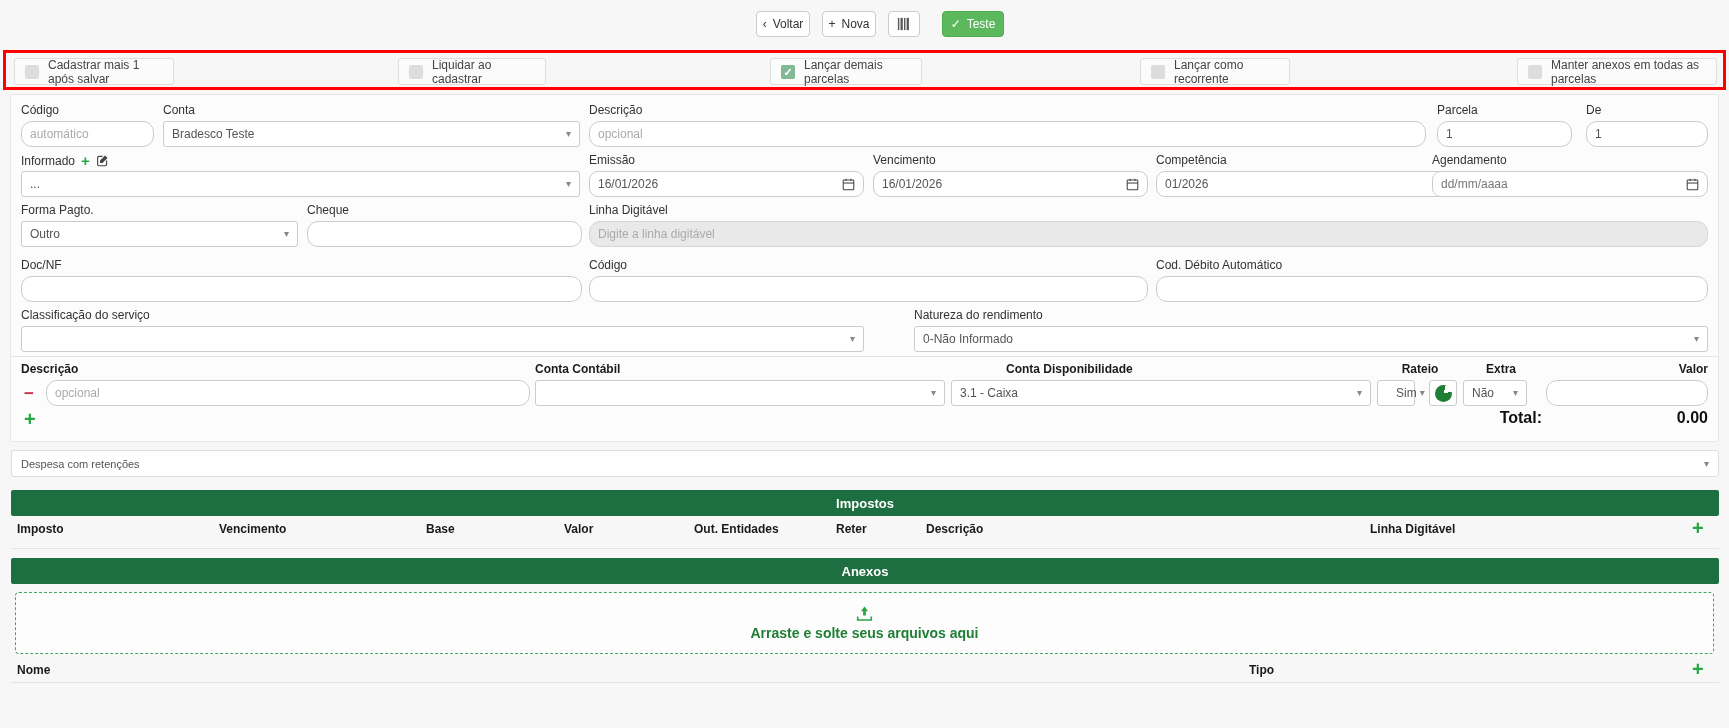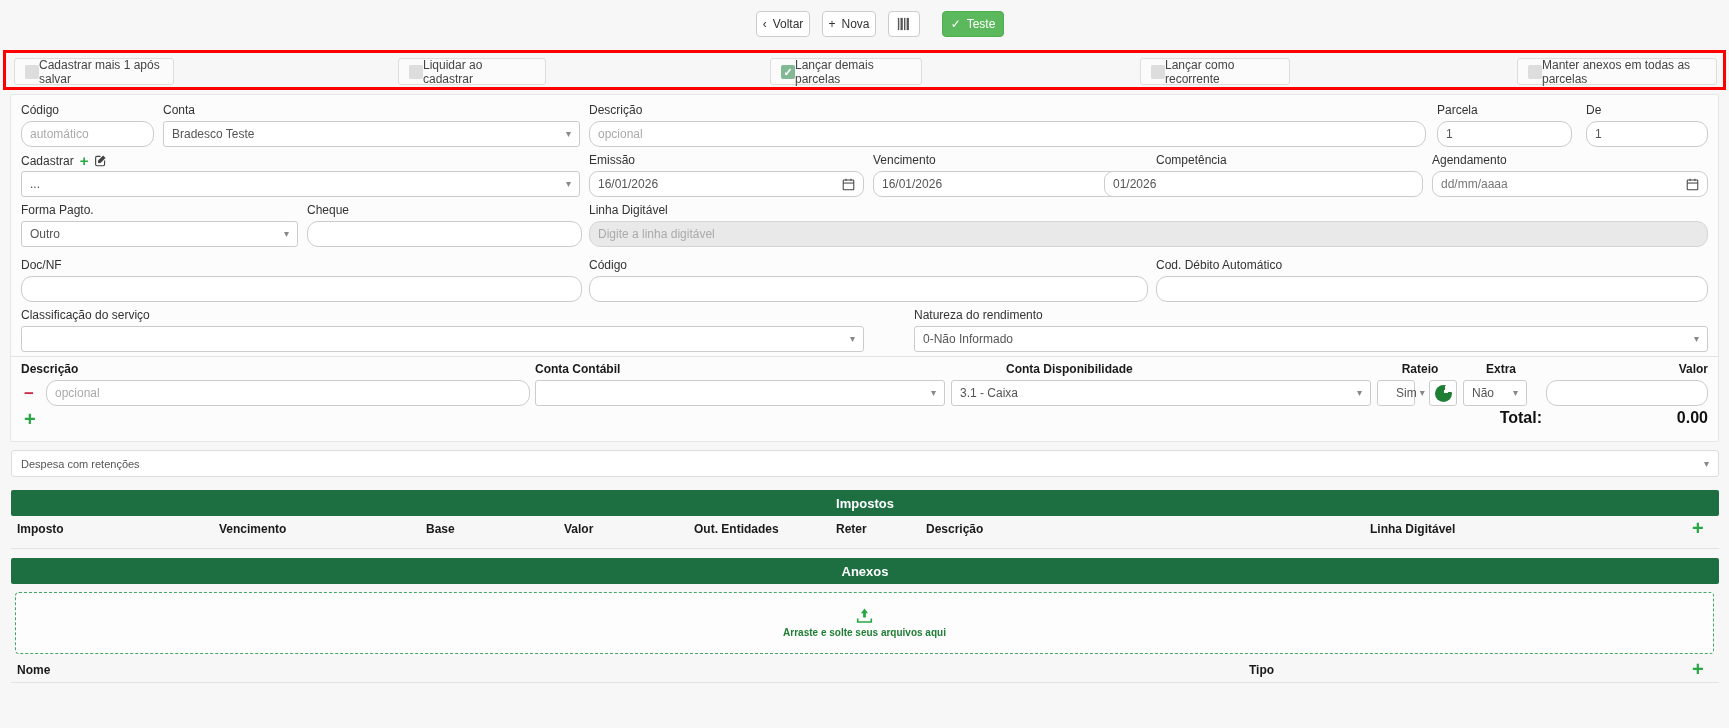--- a/index.html
+++ b/index.html
@@ -6,21 +6,21 @@
   body { background:#f4f4f4; font-family:"Liberation Sans", sans-serif; }
   .page { position:relative; width:1729px; height:728px; background:#f7f7f7; overflow:hidden; }
   .abs { position:absolute; }
   .panel { position:absolute; background:#fcfcfc; border:1px solid #e7e7e7; border-radius:2px; }
   .btn { position:absolute; height:26px; border:1px solid #ccc; border-radius:4px; background:#fff;
          color:#333; font-size:12px; display:flex; align-items:center; justify-content:center; gap:6px; padding:0 10px; cursor:pointer; }
   .btn .bicon { font-size:12px; line-height:1; }
   .btn.green { background:#5cb85c; border-color:#4cae4c; color:#fff; }
   .hl-box { position:absolute; border:3px solid #ff0000; }
   .cbbox { position:absolute; height:27px; border:1px solid #ddd; border-radius:3px; background:#fbfbfb;
-           display:flex; align-items:center; padding:0 10px; font-size:12px; color:#444; }
+           display:flex; align-items:center; gap:9px; padding:0 10px; font-size:12px; color:#444; }
   .cb { width:14px; height:14px; background:#ddd; border-radius:2px; flex:0 0 auto;
         color:#fff; font-size:11px; line-height:14px; text-align:center; font-weight:bold; }
   .cb.checked { background:#82b894; }
   .lbl { position:absolute; font-size:12px; color:#333; white-space:nowrap; }
   .inp { position:absolute; height:26px; background:#fff; border:1px solid #ccc; border-radius:11px;
          font-size:12px; color:#555; padding:0 8px; font-family:inherit; }
   input.inp::placeholder { color:#aaa; }
   .inp.dis { background:#e9e9e9; border-color:#d5d5d5; }
   .sel { position:absolute; height:26px; background:#fff; border:1px solid #ccc; border-radius:3px;
          font-size:12px; color:#555; padding:0 8px; display:flex; align-items:center; justify-content:space-between; cursor:pointer; }
@@ -31,21 +31,21 @@
   .colhead { position:absolute; font-weight:bold; font-size:12px; color:#1a1a1a; white-space:nowrap; }
   .plus { color:#28a745; font-weight:bold; font-size:20px; line-height:1; cursor:pointer; }
   .minus { color:#c62c49; font-weight:bold; font-size:17px; line-height:1; cursor:pointer; }
   .hline { position:absolute; height:0; border-top:1px solid #e3e3e3; }
   .bar { position:absolute; background:#1d6f42; color:#fff; font-weight:bold; font-size:13px;
          display:flex; align-items:center; justify-content:center; border-radius:2px; }
   .acc { position:absolute; height:27px; background:#fff; border:1px solid #ddd; border-radius:3px;
          font-size:11px; color:#555; padding:0 9px; display:flex; align-items:center; justify-content:space-between; cursor:pointer; }
   .dropzone { position:absolute; border:1px dashed #44a567; border-radius:4px; background:#fcfdfc;
               display:flex; flex-direction:column; align-items:center; justify-content:center; gap:3px; cursor:pointer; }
-  .dz-text { font-size:10px; font-weight:bold; color:#1e7e34; }
+  .dz-text { font-size:14px; font-weight:bold; color:#1e7e34; }
   .piebox { position:absolute; width:28px; height:26px; border:1px solid #ccc; border-radius:3px; background:#fff;
             display:flex; align-items:center; justify-content:center; cursor:pointer; }
   .pie { width:17px; height:17px; border-radius:50%;
          background:conic-gradient(from 15deg, #ffffff 0 62deg, #1e7e34 62deg 360deg); }
   .total { position:absolute; font-size:16px; font-weight:bold; color:#111; text-align:right; }
   .fornec-lbl { display:flex; align-items:center; gap:6px; }
 </style>
 </head>
 <body>
 
@@ -109,21 +109,21 @@
     <span class="chev">▾</span>
   </div>
   <div class="lbl" style="left:589px;top:103px">Descrição</div>
   <input class="inp" style="left: 589px; top: 121px; width: 837px;" placeholder="opcional">
   <div class="lbl" style="left:1437px;top:103px">Parcela</div>
   <input class="inp" style="left: 1437px; top: 121px; width: 135px;" value="1">
   <div class="lbl" style="left:1586px;top:103px">De</div>
   <input class="inp" style="left: 1586px; top: 121px; width: 122px;" value="1">
 
   <div class="lbl fornec-lbl" style="left:21px;top:153px">
-    <span>Cadastrar</span>
+    <span>Informado</span>
     <span class="plus" style="font-size:15px">+</span>
     <span style="display:flex">
       <svg width="13" height="13" viewBox="0 0 16 16">
         <path d="M13 8 v5 a1.5 1.5 0 0 1 -1.5 1.5 H3.5 A1.5 1.5 0 0 1 2 13 V4.5 A1.5 1.5 0 0 1 3.5 3 H8" stroke="#444" stroke-width="1.4" fill="none"></path>
         <path d="M11.2 1.8 L14.2 4.8 L8 11 L5 11 L5 8 Z" fill="#444"></path>
       </svg>
     </span>
   </div>
   <div class="sel" style="left:21px;top:171px;width:559px">
     <span>...</span>
@@ -147,21 +147,21 @@
     <span style="display:flex">
       <svg width="13" height="13" viewBox="0 0 16 16">
           <rect x="1.5" y="2.5" width="13" height="12" rx="1" fill="none" stroke="#444" stroke-width="1.3"></rect>
           <line x1="1.5" y1="6.2" x2="14.5" y2="6.2" stroke="#444" stroke-width="1.3"></line>
           <line x1="5" y1="0.8" x2="5" y2="3.6" stroke="#444" stroke-width="1.3"></line>
           <line x1="11" y1="0.8" x2="11" y2="3.6" stroke="#444" stroke-width="1.3"></line>
         </svg>
     </span>
   </div>
   <div class="lbl" style="left:1156px;top:153px">Competência</div>
-  <div class="datef" style="left:1104px;top:171px;width:319px">
+  <div class="datef" style="left:1156px;top:171px;width:319px">
     <span>01/2026</span>
   </div>
   <div class="lbl" style="left:1432px;top:153px">Agendamento</div>
   <div class="datef" style="left:1432px;top:171px;width:276px">
     <span class="ph">dd/mm/aaaa</span>
     <span style="display:flex">
       <svg width="13" height="13" viewBox="0 0 16 16">
           <rect x="1.5" y="2.5" width="13" height="12" rx="1" fill="none" stroke="#444" stroke-width="1.3"></rect>
           <line x1="1.5" y1="6.2" x2="14.5" y2="6.2" stroke="#444" stroke-width="1.3"></line>
           <line x1="5" y1="0.8" x2="5" y2="3.6" stroke="#444" stroke-width="1.3"></line>

